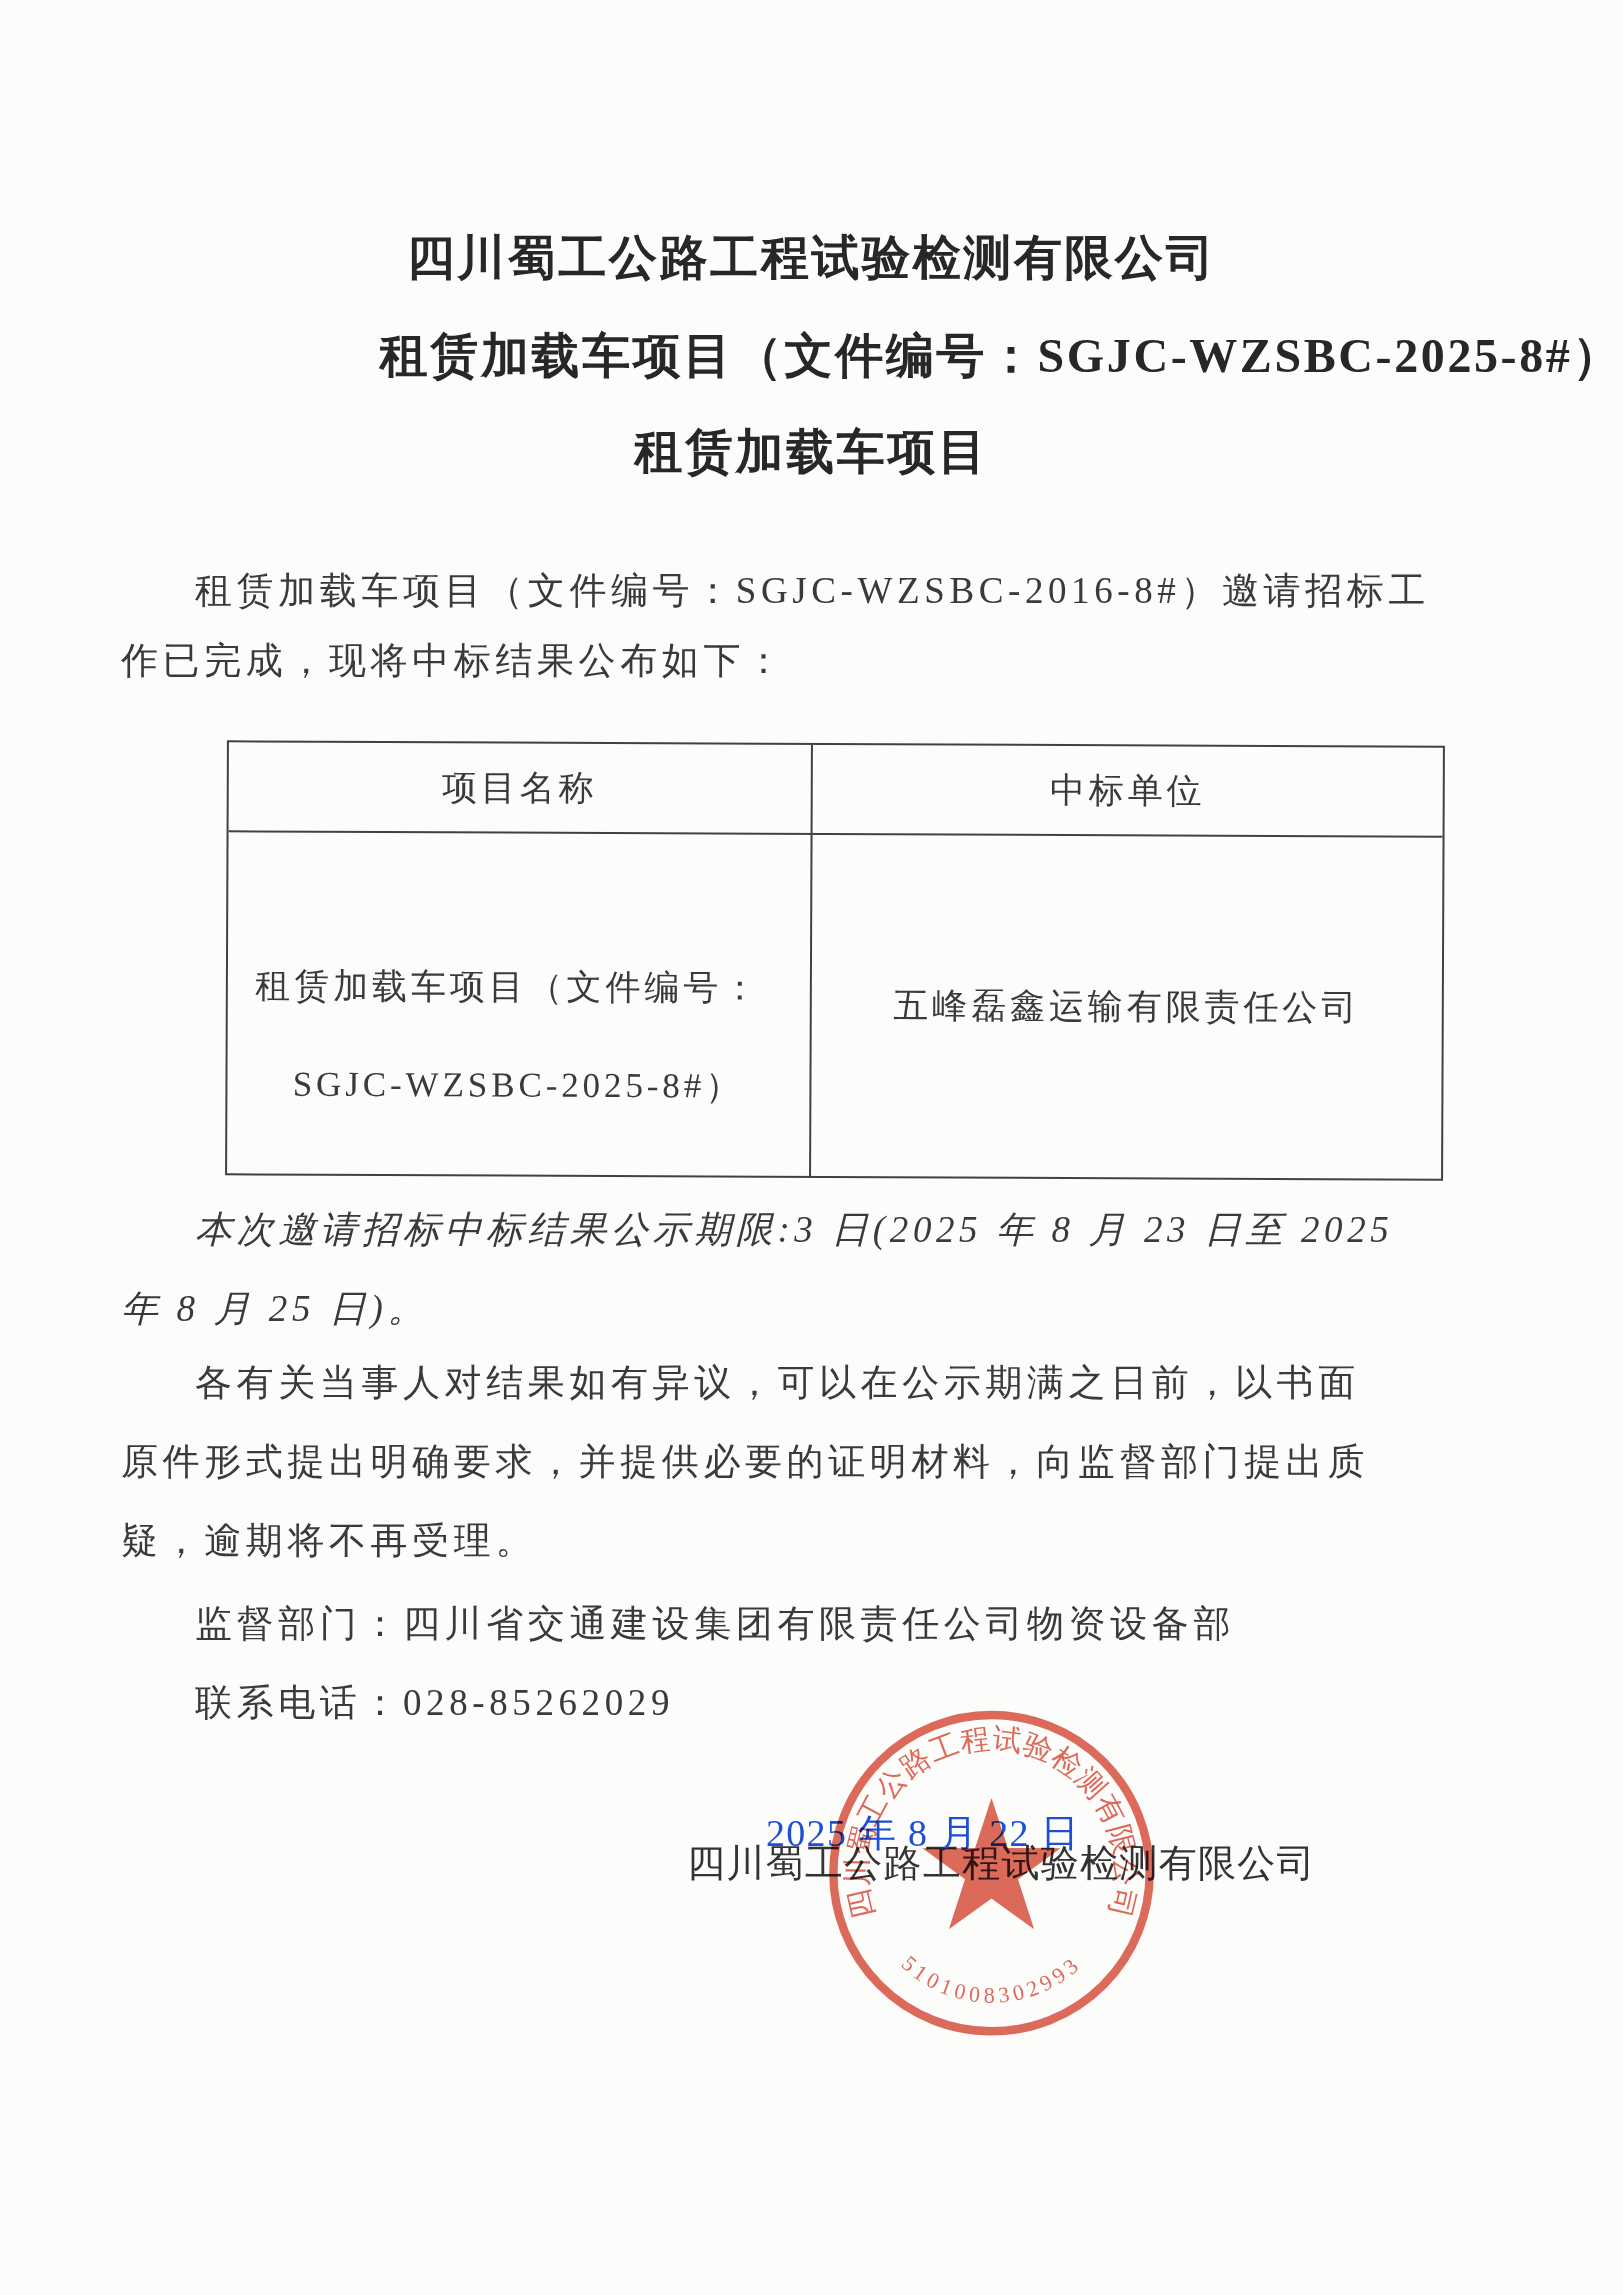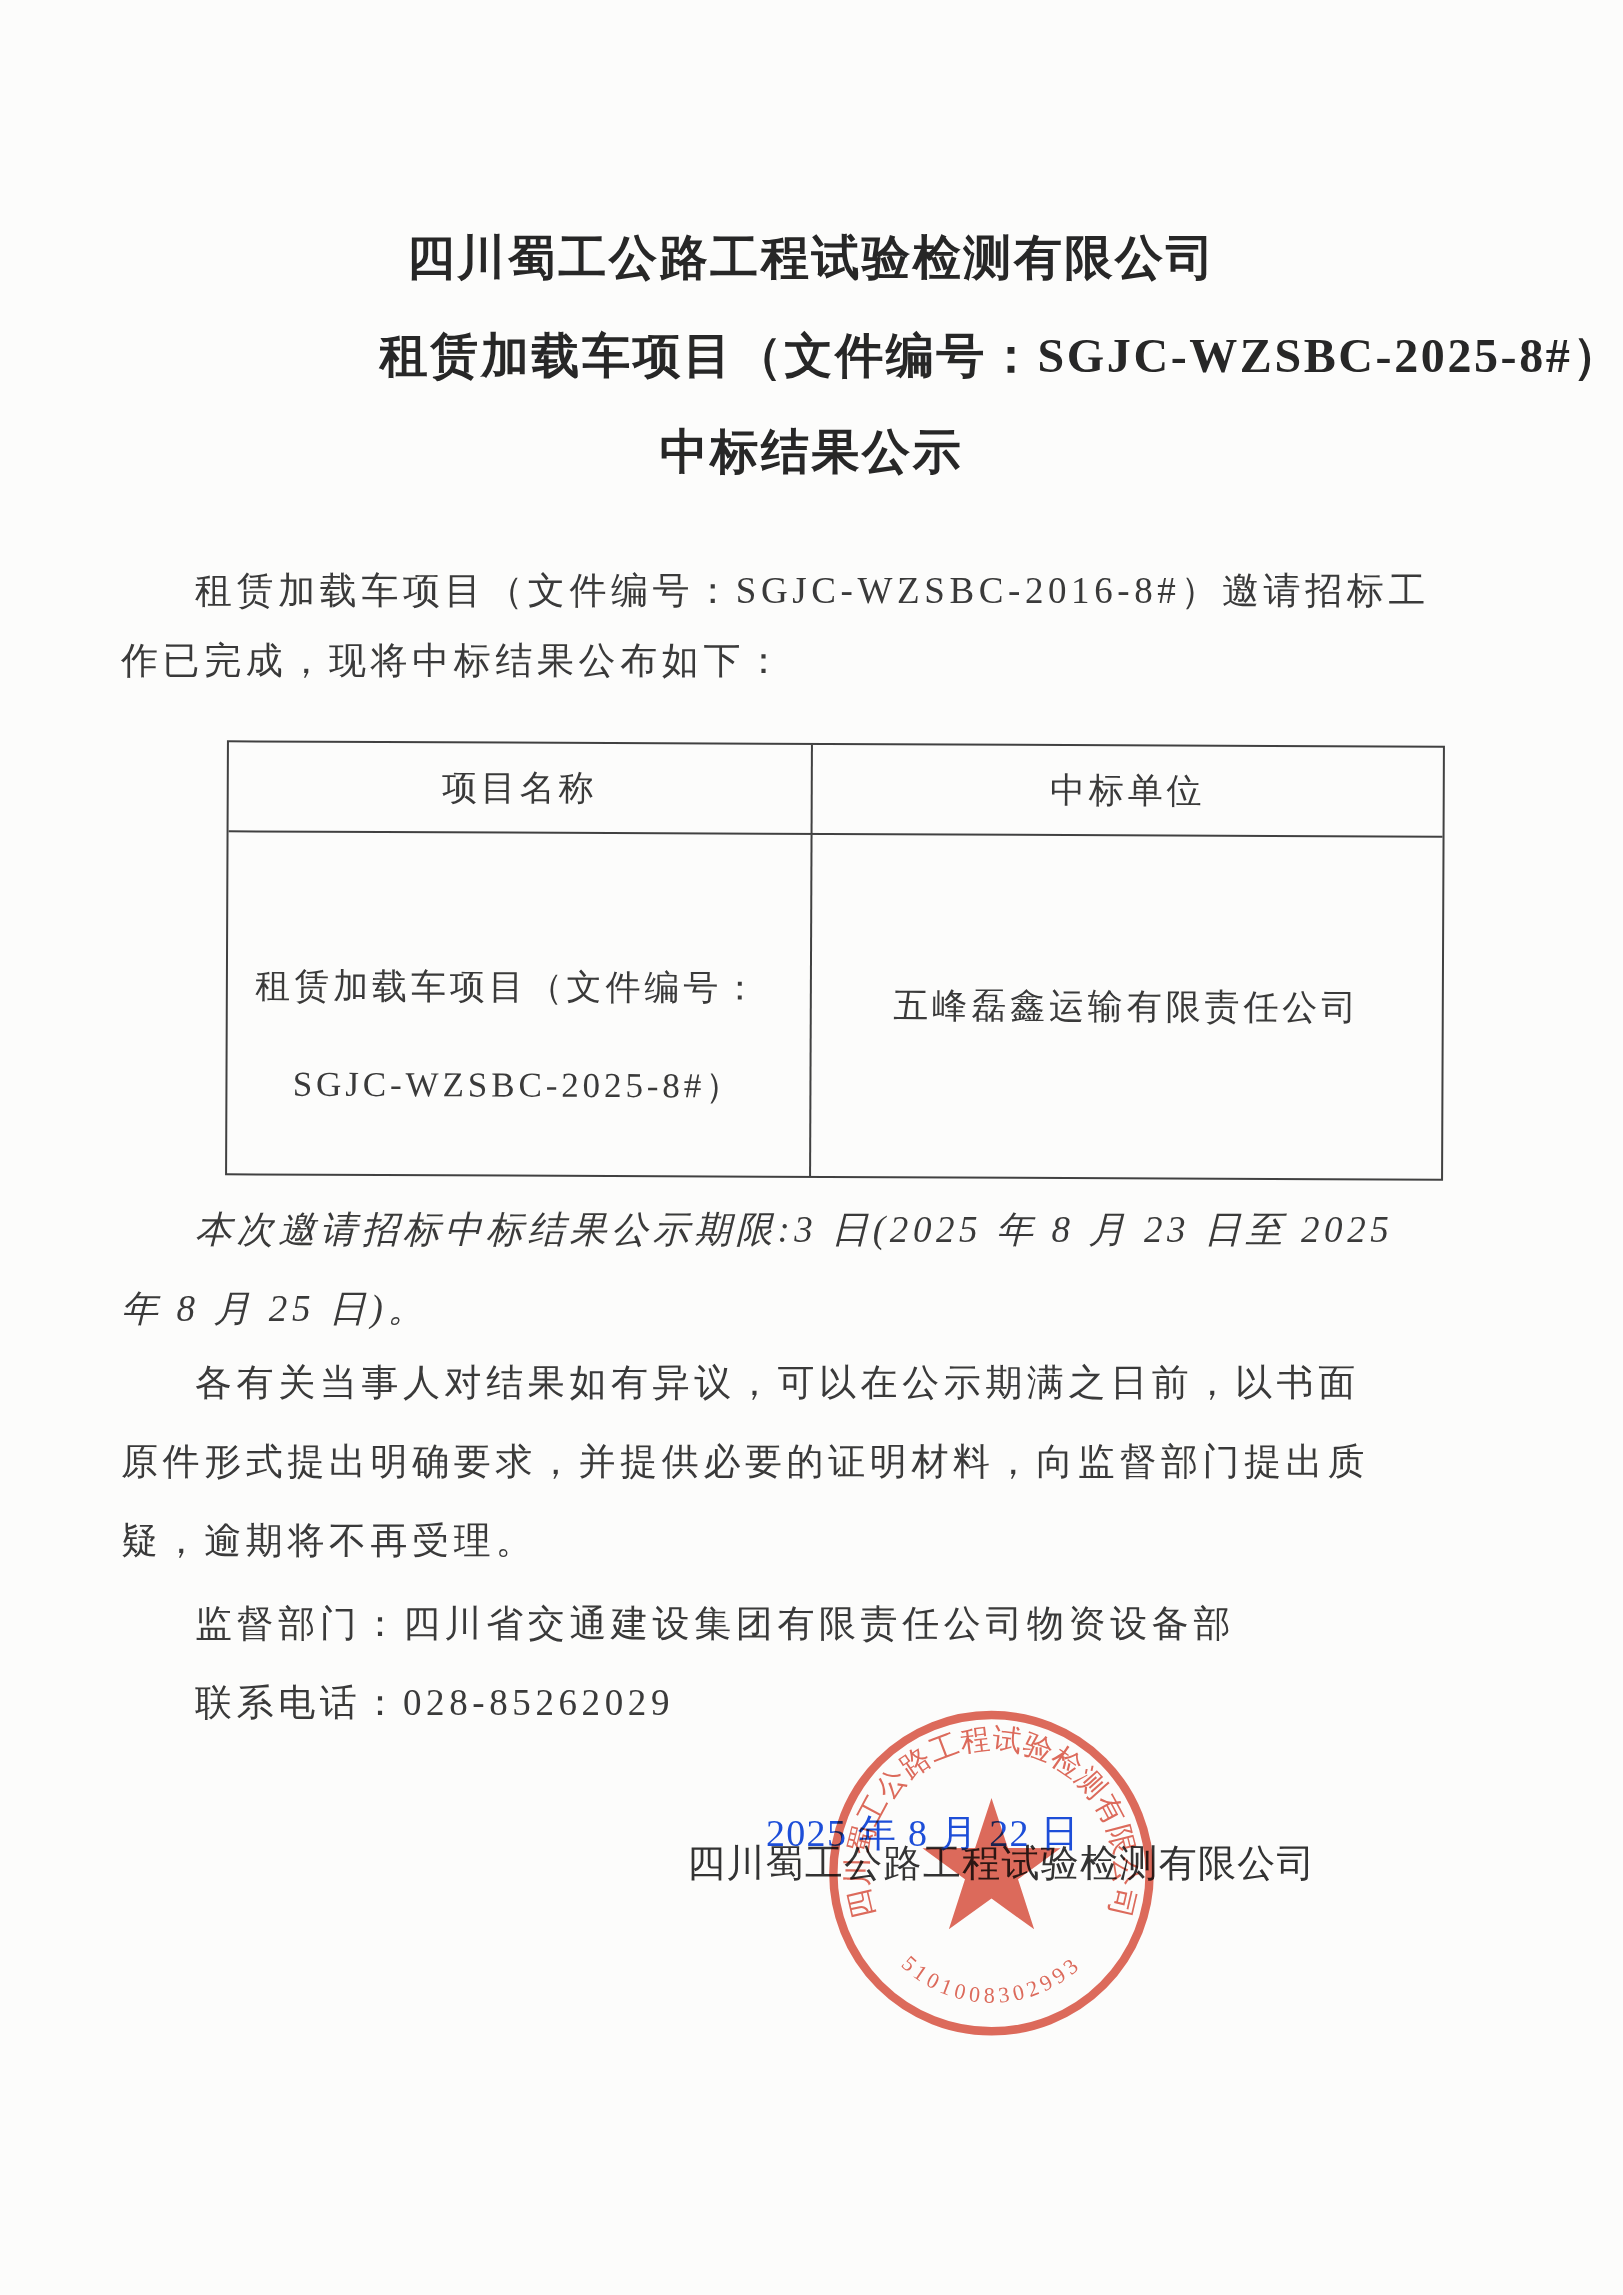--- a/index.html
+++ b/index.html
@@ -81,21 +81,21 @@
     pointer-events:none;
   }
 </style>
 </head>
 <body>
 
 <div class="page">
 
   <div class="abs doc-title t1">四川蜀工公路工程试验检测有限公司</div>
   <div class="abs doc-title t2">租赁加载车项目（文件编号：SGJC-WZSBC-2025-8#）</div>
-  <div class="abs doc-title t3">中标结果公示</div>
+  <div class="abs doc-title t3">租赁加载车项目</div>
 
   <div class="abs para intro">租赁加载车项目（文件编号：SGJC-WZSBC-2016-8#）邀请招标工
 作已完成，现将中标结果公布如下：</div>
 
   <div class="abs bid-table">
     <div class="trow thead-row">
       <div class="tcell c1 hcell">项目名称</div>
       <div class="tcell c2 hcell">中标单位</div>
     </div>
     <div class="trow">

